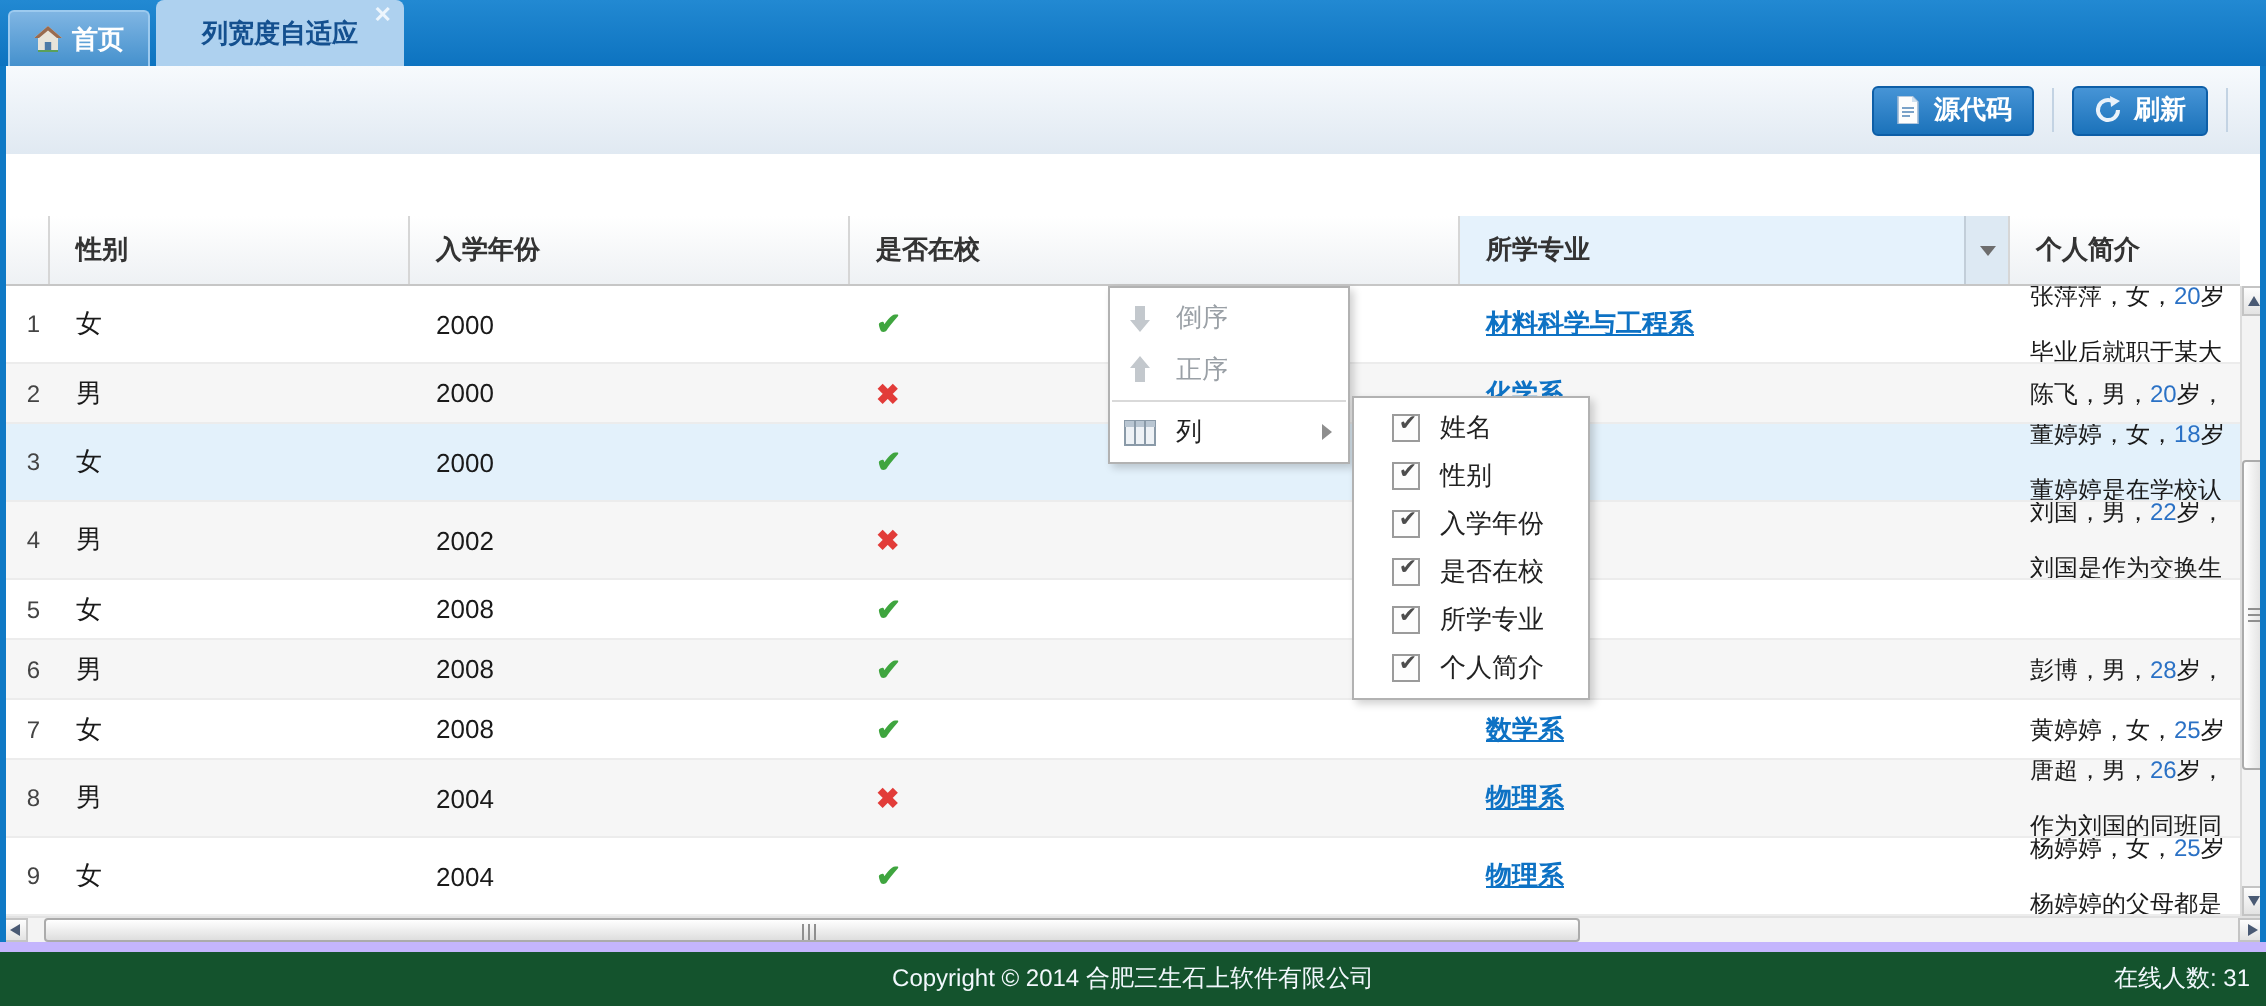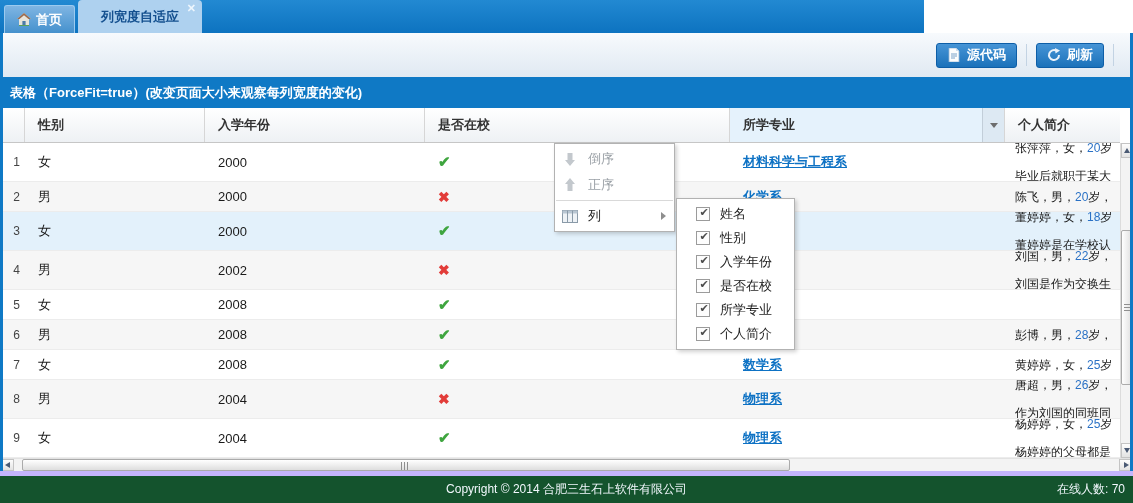--- a/index.html
+++ b/index.html
@@ -1,21 +1,21 @@
 <!DOCTYPE html>
 <html><head>
 <meta charset="utf-8">
 <style>
   * { margin:0; padding:0; box-sizing:border-box; }
   html,body { background:#fff; }
   body { font-family:"Liberation Sans", sans-serif; }
   #app { position:relative; width:1133px; height:503px; overflow:hidden; background:#fff; }
 
   
-  .tabbar { position:absolute; left:0; top:0; width:924px; height:33px;
+  .tabbar { position:absolute; left:0; top:0; width:1133px; height:33px;
             background:linear-gradient(#2289d2,#0d73c0); }
   .tab-home { position:absolute; left:4px; top:5px; width:71px; height:28px;
               background:linear-gradient(#7fb5e3,#4591cd);
               border:1px solid #9ccaef; border-bottom:none; border-radius:3px 3px 0 0;
               display:flex; align-items:center; justify-content:center; gap:5px;
               color:#fff; font-size:13px; font-weight:bold; cursor:pointer; }
   .tab-active { position:absolute; left:78px; top:0; width:124px; height:33px;
                 background:#aed1ef; border-radius:4px 4px 0 0;
                 display:flex; align-items:center; justify-content:center;
                 color:#14508f; font-size:13px; font-weight:bold; cursor:pointer; }
@@ -186,21 +186,20 @@
         <svg width="14" height="14" viewBox="0 0 14 14">
             <path d="M12 7 A5 5 0 1 1 9.5 2.7" fill="none" stroke="#eaf2fa" stroke-width="2"></path>
             <path d="M8 0 L13 2.5 L8.5 5.5 Z" fill="#eaf2fa"></path>
           </svg>
       </span>
       <span>刷新</span>
     </button>
     <span class="tb-sep"></span>
   </div>
 
-  <div class="panel-title">表格（ForceFit=true）(改变页面大小来观察每列宽度的变化)</div>
 
   <div class="grid-header">
     <div class="hcell c0"></div>
     <div class="hcell c1">
         <span>性别</span>
       </div>
     <div class="hcell c2">
         <span>入学年份</span>
       </div>
     <div class="hcell c3">
@@ -375,21 +374,21 @@
           <i></i>
         </span>
     </div>
     <div class="hs-btn hs-right">
         <span class="tri-r"></span>
       </div>
   </div>
 
   <div class="footer">
     <span>Copyright © 2014 合肥三生石上软件有限公司</span>
-    <span class="online">在线人数: 70</span>
+    <span class="online">在线人数: 31</span>
   </div>
 
   <div class="edge edge-l"></div>
   <div class="edge edge-r"></div>
 
   <div class="menu">
     <div class="menu-item disabled">
       <span class="mi-icon">
         <svg width="12" height="14" viewBox="0 0 12 14">
             <path d="M6 14 L1 8 H3.5 V1 H8.5 V8 H11 Z" fill="#c3c8cd"></path>

